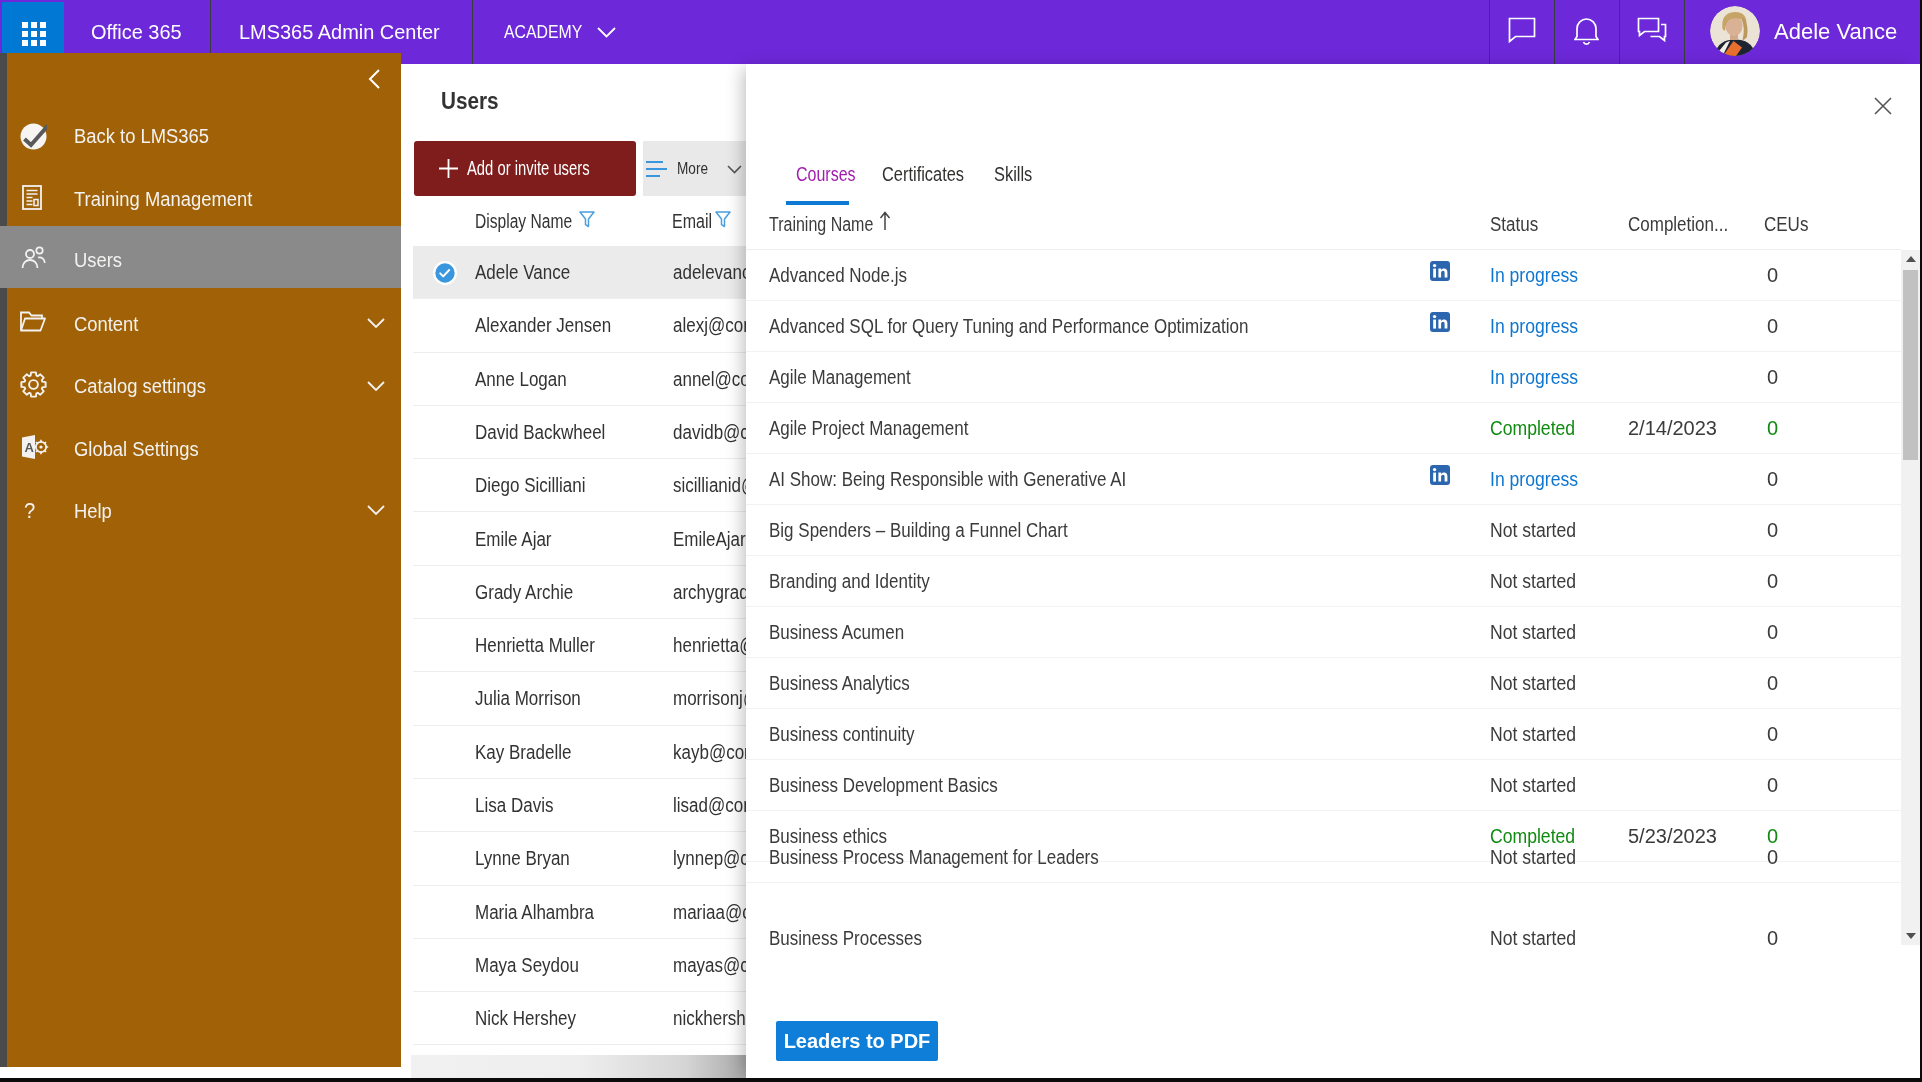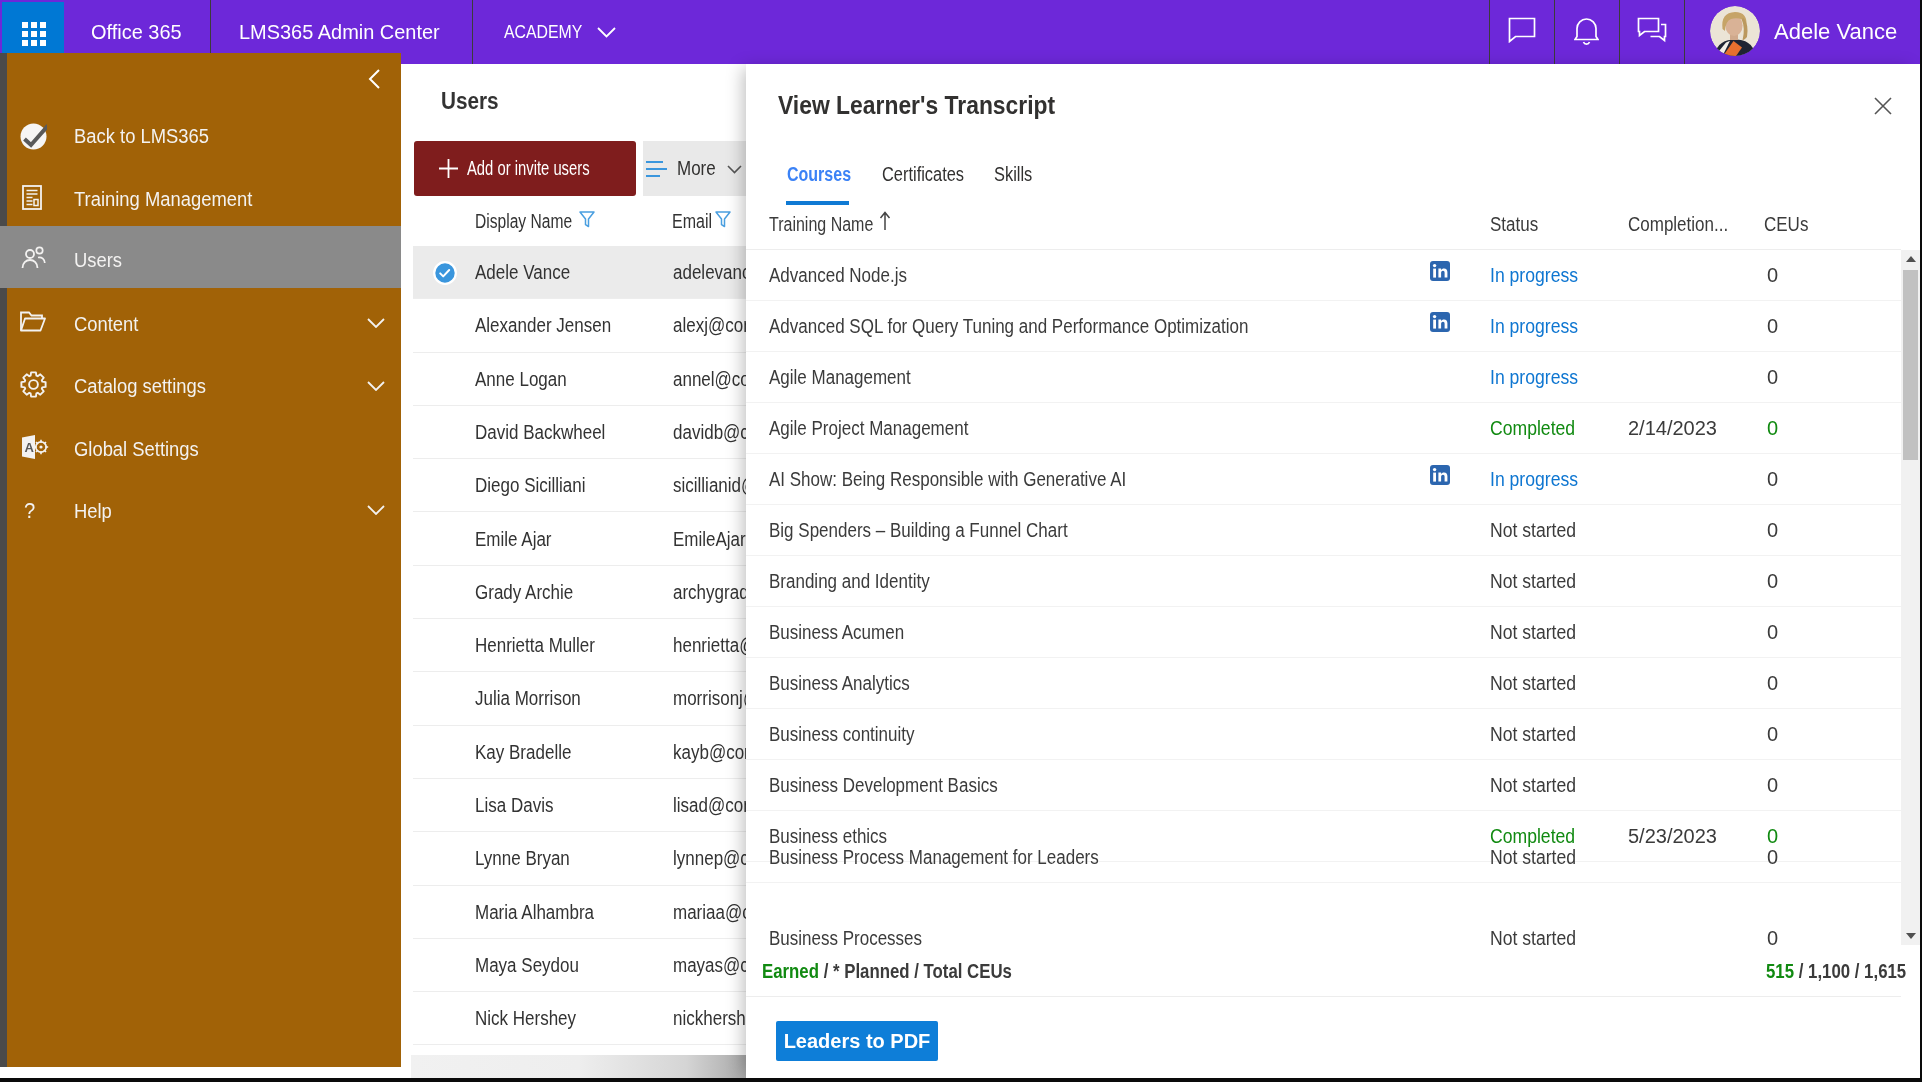--- a/index.html
+++ b/index.html
@@ -22,21 +22,21 @@
 #shl{position:absolute;left:0;top:173px;width:401px;height:62px;background:#8a8a8a}
 .sitem{position:absolute;left:74px;height:30px;line-height:30px;font-size:20px;color:#f3f2f1;white-space:nowrap;transform:scaleX(.92);transform-origin:0 50%}
 .sic{position:absolute;left:20px}
 .schev{position:absolute;left:367px}
 
 #mid{position:absolute;left:401px;top:64px;width:345px;height:1014px;background:#fff;overflow:hidden}
 #mtitle{position:absolute;left:40px;top:24px;font-size:23px;font-weight:bold;color:#333}
 #addbtn{position:absolute;left:13px;top:77px;width:222px;height:55px;background:#7f1d1d;border-radius:3px;color:#fff;font-size:20px;line-height:55px}
 #addbtn .pl{position:absolute;left:25px;top:18px}
 #addbtn .tx{position:absolute;left:53px}
-#morebtn{position:absolute;left:242px;top:77px;width:103px;height:55px;background:#e9e9e9;color:#323130;font-size:20px;line-height:55px}
+#morebtn{position:absolute;left:242px;top:77px;width:103px;height:55px;background:#e9e9e9;color:#323130;font-size:16px;line-height:55px}
 #morebtn .tx{position:absolute;left:34px}
 #morebtn svg{position:absolute;top:19px}
 .mhead{position:absolute;top:132px;height:50px;line-height:50px;font-size:20px;color:#333;white-space:nowrap}
 .funnel{position:absolute;top:147px}
 .mrow{position:absolute;left:12px;width:333px;height:53.3px;border-bottom:1px solid #ededed;font-size:20px;color:#333}
 .mrow.sel{background:#ebebeb}
 .mrow .nm{position:absolute;left:62px;top:0;height:53px;line-height:53px;white-space:nowrap;transform:scaleX(.85);transform-origin:0 50%}
 .mrow .em{position:absolute;left:260px;top:0;height:53px;line-height:53px;white-space:nowrap;transform:scaleX(.85);transform-origin:0 50%}
 .chk{position:absolute;left:20px;top:15px}
 #mgray{position:absolute;left:10px;top:991px;width:335px;height:23px;background:linear-gradient(90deg,#f1f1f1 0%,#eeeeee 50%,#d5d5d5 82%,#a9a9a9 100%)}
@@ -362,40 +362,35 @@
           <span class="ost ns">Not started</span>
           <span class="oce">0</span>
         </div>
 <div class="orow" style="top:849.0px">
           <span class="onm">Business Processes</span>
           <span class="ost ns">Not started</span>
           <span class="oce">0</span>
         </div>
   </div>
   <div style="position:absolute;left:0;top:0;width:1174px;height:186px;background:#fff"></div>
-  <div id="otitle"><span class="sx" style="transform:scaleX(.88)">View Learner's Transcript</span></div>
   <svg id="oclose" width="18" height="18" viewBox="0 0 18 18">
         <path d="M1 1l16 16M17 1L1 17" stroke="#555" stroke-width="1.6"></path>
       </svg>
-  <span class="tab" style="left:41px;font-weight:bold;color:#3b82f6"><span class="sx" style="transform:scaleX(.8)">Courses</span></span>
+  <span class="tab" style="left:50px;font-weight:normal;color:#a21caf"><span class="sx" style="transform:scaleX(.8)">Courses</span></span>
   <span class="tab" style="left:136px"><span class="sx" style="transform:scaleX(.82)">Certificates</span></span>
   <span class="tab" style="left:248px"><span class="sx" style="transform:scaleX(.82)">Skills</span></span>
   <div id="tabu"></div>
   <span class="ohead" style="left:23px"><span class="sx" style="transform:scaleX(.8)">Training Name</span></span>
   <svg class="abs" style="left:133px;top:147px" width="12" height="20" viewBox="0 0 12 20">
         <path d="M6 19V2M1.5 7L6 1.5 10.5 7" stroke="#444" stroke-width="1.5" fill="none"></path>
       </svg>
   <span class="ohead" style="left:744px"><span class="sx" style="transform:scaleX(.85)">Status</span></span>
   <span class="ohead" style="left:882px"><span class="sx" style="transform:scaleX(.85)">Completion...</span></span>
   <span class="ohead" style="left:1018px"><span class="sx" style="transform:scaleX(.85)">CEUs</span></span>
   <div style="position:absolute;left:0;top:185px;width:1155px;height:1px;background:#ededed"></div>
-  <div id="ototal">
-        <span class="lt"><span class="g">Earned</span> / * Planned / Total CEUs</span>
-        <span class="rt"><span class="g">515</span> / 1,100 / 1,615</span>
-      </div>
   <div id="expbtn">Leaders to PDF</div>
   <div id="sbar">
     <div class="sarr" style="top:6px;border-bottom:6px solid #505050"></div>
     <div id="sthumb"></div>
     <div class="sarr" style="top:683px;border-top:6px solid #505050"></div>
   </div>
 </div>
 
 <div id="bstrip"></div>
 <div id="rstrip"></div>

